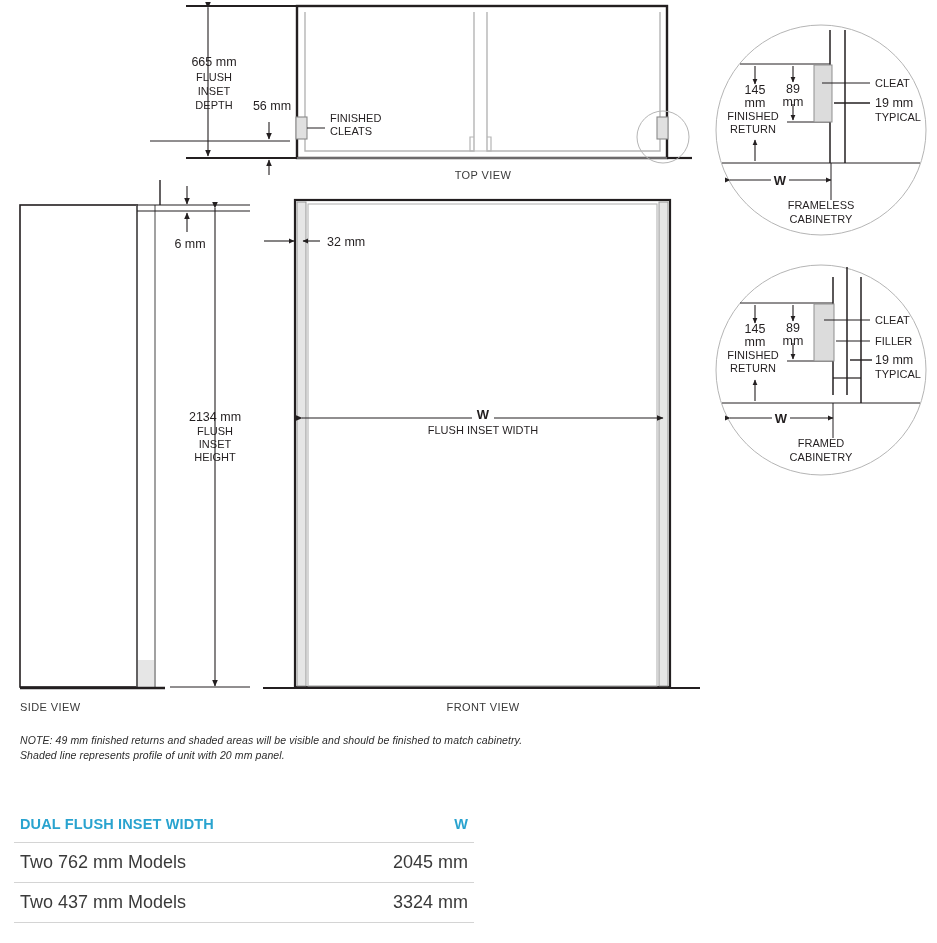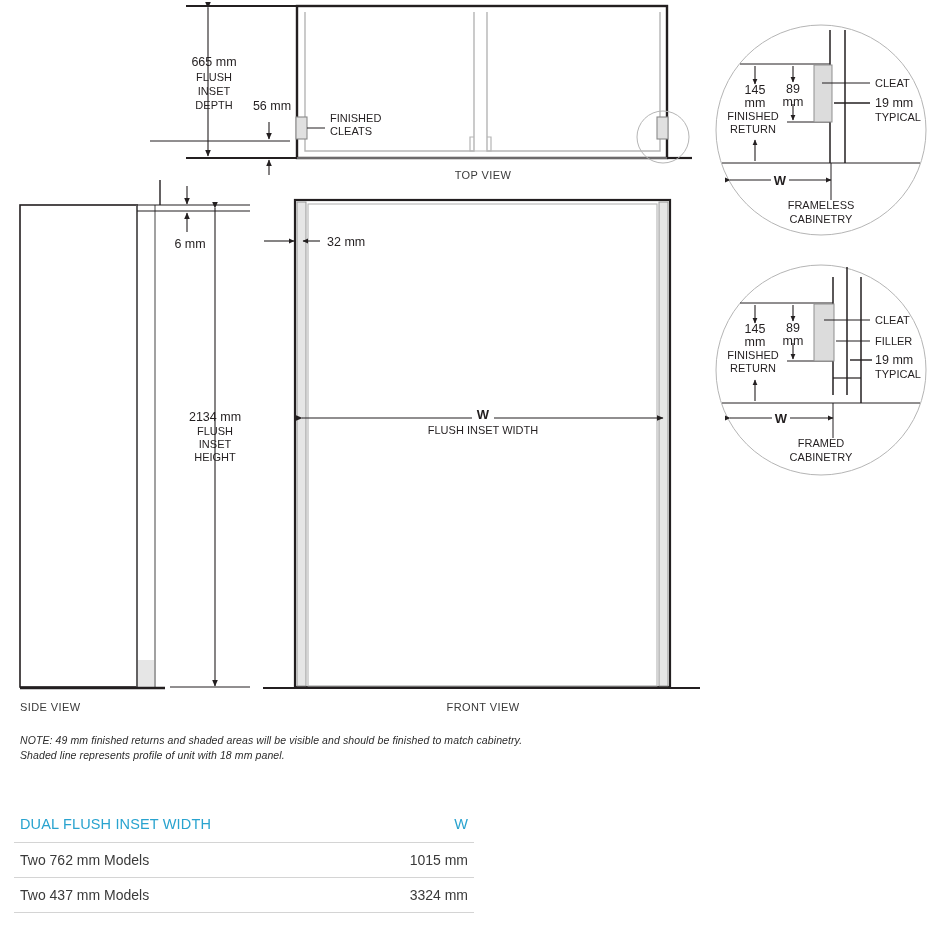--- a/index.html
+++ b/index.html
@@ -40,30 +40,30 @@
     left: 14px;
     top: 812px;
     width: 460px;
   }
   .spec-head {
     display: flex;
     justify-content: space-between;
     align-items: center;
     padding: 4px 6px 10px 6px;
     font-size: 14.5px;
-    font-weight: normal;
+    font-weight: bold;
     color: #29a3cf;
     letter-spacing: 0.15px;
   }
   .spec-row {
     display: flex;
     justify-content: space-between;
     align-items: flex-start;
     padding: 9px 6px 9px 6px;
-    font-size: 14px;
+    font-size: 18px;
     color: #3a3a3a;
     border-top: 1px solid #d4d4d4;
   }
   .spec-row:last-child { border-bottom: 1px solid #d4d4d4; }
   .spec-row .val { text-align: right; }
 
   
   .side-note {
     position: absolute;
     left: 514px;
@@ -273,31 +273,31 @@
       <rect x="772" y="409" width="18" height="14" fill="#ffffff" stroke="none"></rect>
       <text class="wbold" x="781" y="423" text-anchor="middle">W</text>
 
       <text class="dimtxt-sm" x="821" y="447" text-anchor="middle">FRAMED</text>
       <text class="dimtxt-sm" x="821" y="461" text-anchor="middle">CABINETRY</text>
     </g>
   </svg>
 
   <div class="note">
     <div>NOTE: 49 mm finished returns and shaded areas will be visible and should be finished to match cabinetry.</div>
-    <div>Shaded line represents profile of unit with  18 mm panel.</div>
+    <div>Shaded line represents profile of unit with  20 mm panel.</div>
   </div>
 
   <div class="spec-table">
     <div class="spec-head">
       <span>DUAL FLUSH INSET WIDTH</span>
       <span>W</span>
     </div>
     <div class="spec-row">
       <span class="lbl">Two 762 mm Models</span>
-      <span class="val">1015 mm</span>
+      <span class="val">2045 mm</span>
     </div>
     <div class="spec-row">
       <span class="lbl">Two 437 mm Models</span>
       <span class="val">3324 mm</span>
     </div>
   </div>
 
 
 </div>
 

